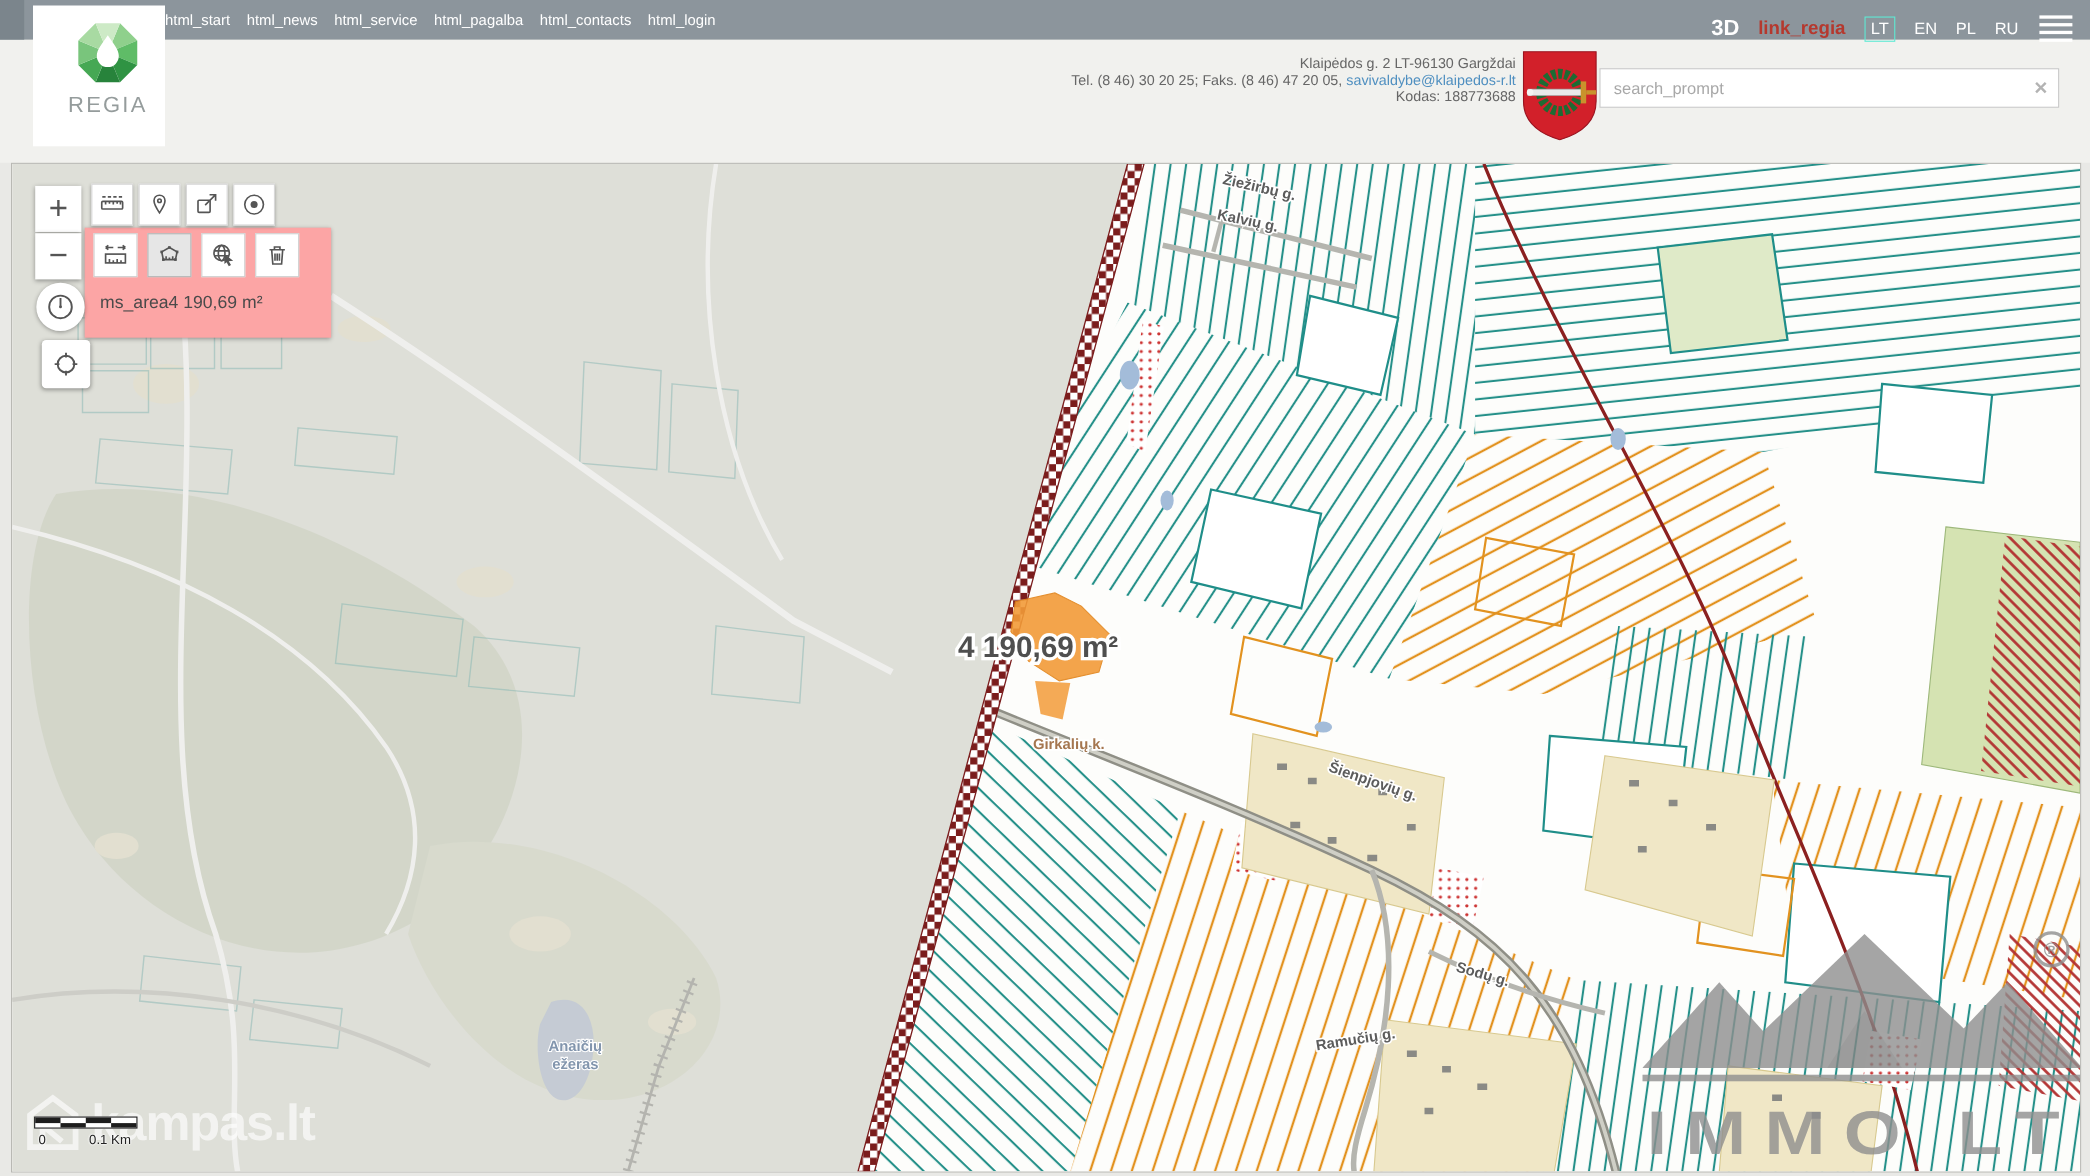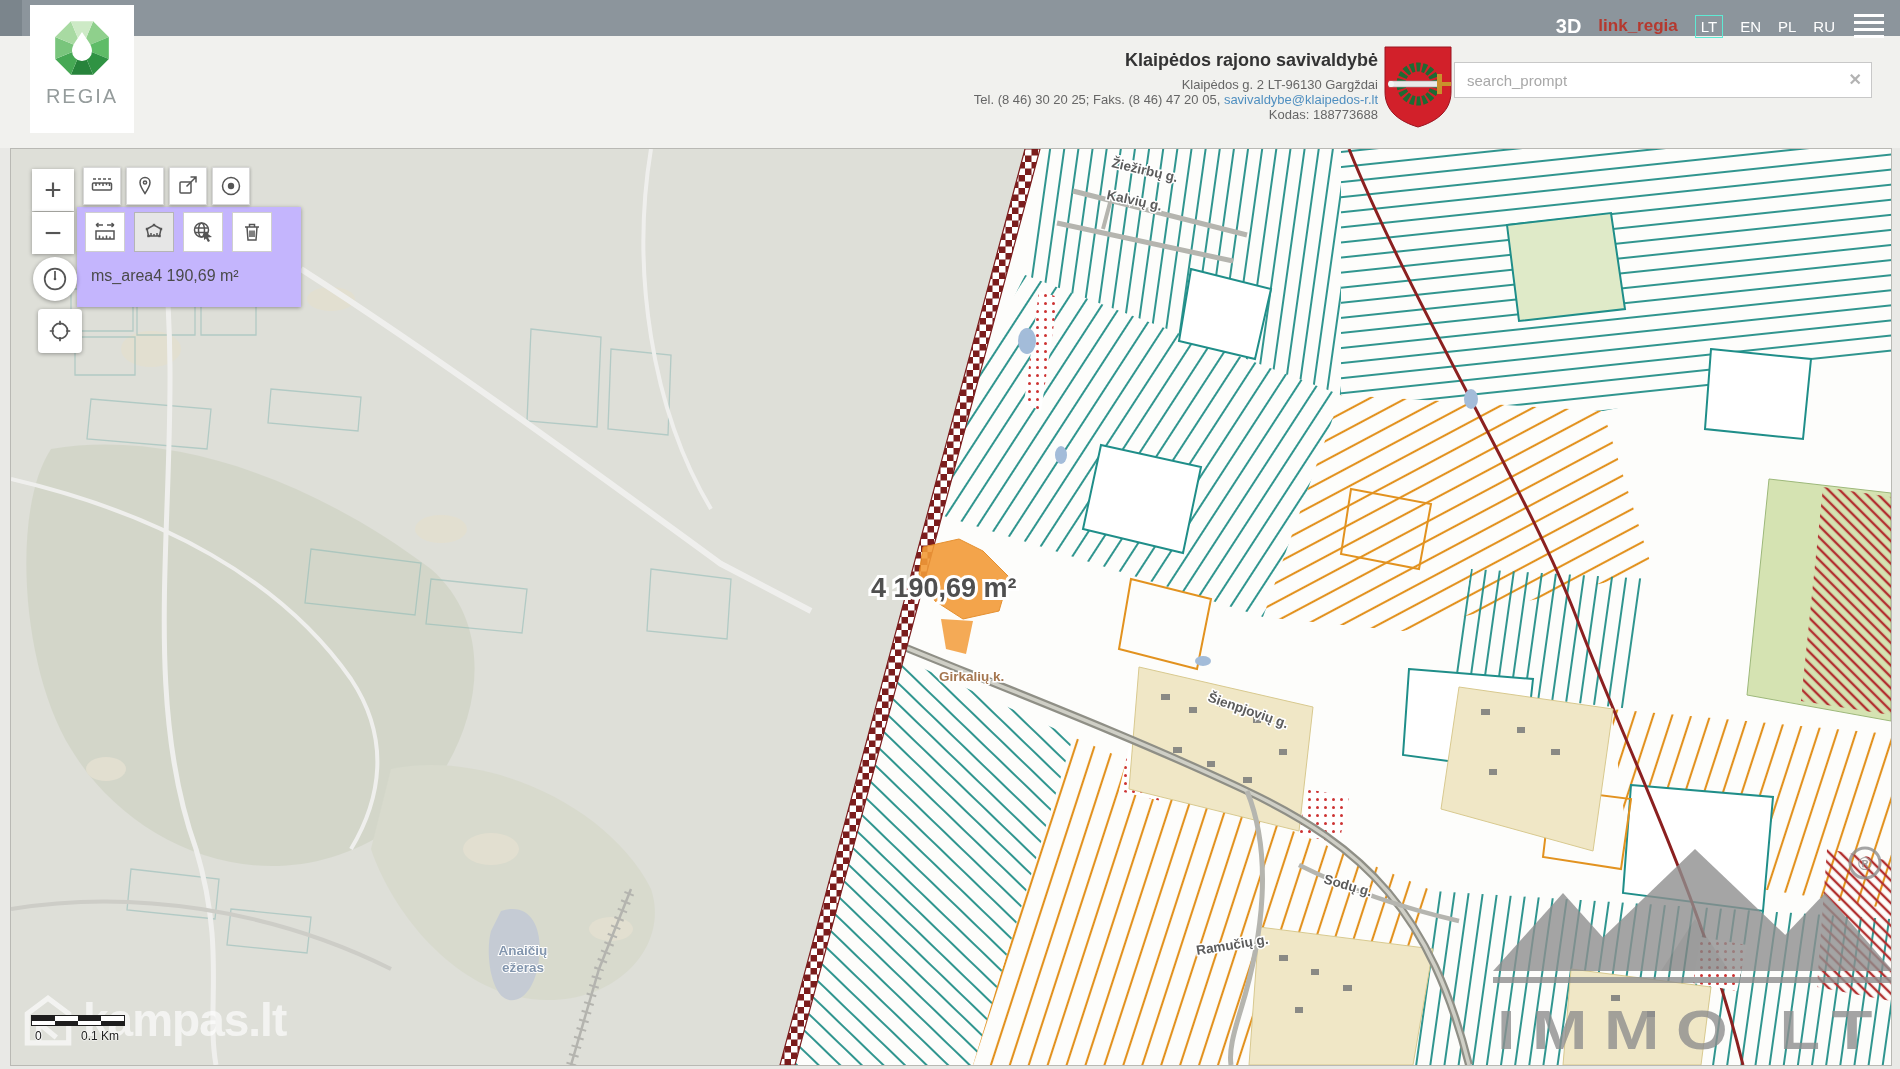--- a/index.html
+++ b/index.html
@@ -11,21 +11,21 @@
   .nav a{color:#fff;font-size:13.5px;text-decoration:none;white-space:nowrap;}
   .topright{position:absolute;right:14px;top:0;height:52px;display:flex;align-items:center;gap:17px;}
   .lbl3d{color:#fff;font-weight:bold;font-size:20px;}
   .regia-link{color:#b5382e;font-weight:bold;font-size:17px;text-decoration:none;text-align:center;}
   .lang{color:#fff;font-size:15px;cursor:pointer;}
   .lang.active{border:1px solid #5eead4;padding:2px 5px;}
   .burger{display:flex;flex-direction:column;gap:4px;cursor:pointer;padding:4px 2px;}
   .burger i{display:block;width:30px;height:3px;background:#fff;}
   
   .logobox{position:absolute;left:30px;top:5px;width:104px;height:128px;background:#fff;z-index:30;
-    display:flex;flex-direction:column;align-items:center;cursor:pointer;}
+    display:flex;flex-direction:column;align-items:center;cursor:pointer;padding-left:16px;}
   .logobox svg{margin-top:12px;}
   .logotext{font-size:20px;letter-spacing:2px;color:#959c9c;margin-top:6px;}
   
   .header{position:absolute;left:0;top:36px;width:1900px;height:112px;background:#f1f1ee;}
   .muni{position:absolute;right:522px;top:14px;width:470px;text-align:right;color:#666;}
   .muni .title{font-size:18px;font-weight:bold;color:#333;margin-bottom:6px;}
   .muni .line{font-size:13px;line-height:15px;}
   .muni a{color:#4f8fc0;text-decoration:none;}
   .coat{position:absolute;right:447px;top:10px;}
   .searchwrap{position:absolute;right:28px;top:26px;width:418px;height:36px;background:#fff;
@@ -40,21 +40,21 @@
   .map > svg.base{position:absolute;left:0;top:0;}
   
   .ctl{position:absolute;background:#fff;box-shadow:0 1px 4px rgba(0,0,0,.35);display:flex;
     align-items:center;justify-content:center;cursor:pointer;z-index:10;}
   .zbtn{width:42px;height:42px;font-size:30px;color:#555;line-height:1;}
   .round{border-radius:50%;}
   .sq{border-radius:4px;}
   .tbtn{width:38px;height:38px;border:1px solid #d8d8d8;box-sizing:border-box;}
   .trow{position:absolute;left:72px;top:18px;display:flex;gap:5px;z-index:11;}
   .trow .tbtn{box-shadow:0 1px 3px rgba(0,0,0,.3);background:#fff;display:flex;align-items:center;justify-content:center;cursor:pointer;}
-  .mpanel{position:absolute;left:66px;top:58px;width:224px;height:100px;background:#c4b5fd;
+  .mpanel{position:absolute;left:66px;top:58px;width:224px;height:100px;background:#fca5a5;
     box-shadow:0 1px 4px rgba(0,0,0,.35);z-index:9;}
   .mrow{position:absolute;left:8px;top:5px;display:flex;gap:9px;}
   .m2btn{width:40px;height:40px;border:1px solid #cfcfcf;background:#fff;box-sizing:border-box;
     display:flex;align-items:center;justify-content:center;cursor:pointer;}
   .m2btn.active{background:#e6e6e6;border-color:#b5b5b5;}
   .mresult{position:absolute;left:14px;top:60px;font-size:16px;color:#4a4a4a;white-space:nowrap;}
   
   .kampas{position:absolute;left:8px;top:842px;display:flex;align-items:center;gap:6px;opacity:.65;z-index:5;}
   .kampas .ktext{color:#fff;font-size:46px;font-weight:bold;letter-spacing:-1px;}
   .scalebar{position:absolute;left:20px;top:866px;z-index:6;}
@@ -70,20 +70,28 @@
   svg text.mlbl{font-family:"Liberation Sans",sans-serif;font-size:13.5px;fill:#5c5c5c;
     stroke:#fff;stroke-width:3px;paint-order:stroke;font-weight:bold;}
   svg text.arealbl{font-family:"Liberation Sans",sans-serif;font-size:27px;font-weight:bold;
     fill:#4f4f4f;stroke:#fff;stroke-width:6px;paint-order:stroke;}
 </style>
 </head>
 <body>
 
 <div class="topbar">
   <div class="corner"></div>
+  <div class="nav">
+    <a href="#">html_start</a>
+    <a href="#">html_news</a>
+    <a href="#">html_service</a>
+    <a href="#">html_pagalba</a>
+    <a href="#">html_contacts</a>
+    <a href="#">html_login</a>
+  </div>
   <div class="topright">
     <span class="lbl3d">3D</span>
     <a href="#" class="regia-link">link_regia</a>
     <span class="lang active">LT</span>
     <span class="lang">EN</span>
     <span class="lang">PL</span>
     <span class="lang">RU</span>
     <span class="burger">
         <i></i>
         <i></i>
@@ -103,21 +111,20 @@
     <polygon points="31,31 4.2,42.1 4.2,19.9" fill="#79c57c"></polygon>
     <polygon points="31,31 4.2,19.9 19.9,4.2" fill="#a8daa2"></polygon>
     <polygon points="31,31 19.9,4.2 42.1,4.2" fill="#cdeac6"></polygon>
     <path d="M31,15 c6,9 10,13 10,19 a10,10 0 1 1 -20,0 c0,-6 4,-10 10,-19 z" fill="#fff"></path>
   </svg>
   <div class="logotext">REGIA</div>
 </div>
 
 <div class="header">
   <div class="muni">
-    <div class="title">Klaipėdos rajono savivaldybė</div>
     <div class="line">Klaipėdos g. 2 LT-96130 Gargždai</div>
     <div class="line"><span>Tel. (8 46) 30 20 25; Faks. (8 46) 47 20 05,</span>
       <a href="#">savivaldybe@klaipedos-r.lt</a></div>
     <div class="line">Kodas: 188773688</div>
   </div>
   <svg class="coat" width="70" height="82" viewBox="0 0 70 82">
     <path d="M2,1 H68 V46 C68,66 52,76 35,81 C18,76 2,66 2,46 Z" fill="#d2202a" stroke="#9a1420"></path>
     <circle cx="35" cy="38" r="17" fill="none" stroke="#1d6b33" stroke-width="9" stroke-dasharray="4,2"></circle>
     <rect x="6" y="35" width="50" height="6" fill="#e9e9e9" stroke="#9a9a9a" stroke-width="0.6"></rect>
     <rect x="54" y="28" width="5" height="20" fill="#c9922c"></rect>

